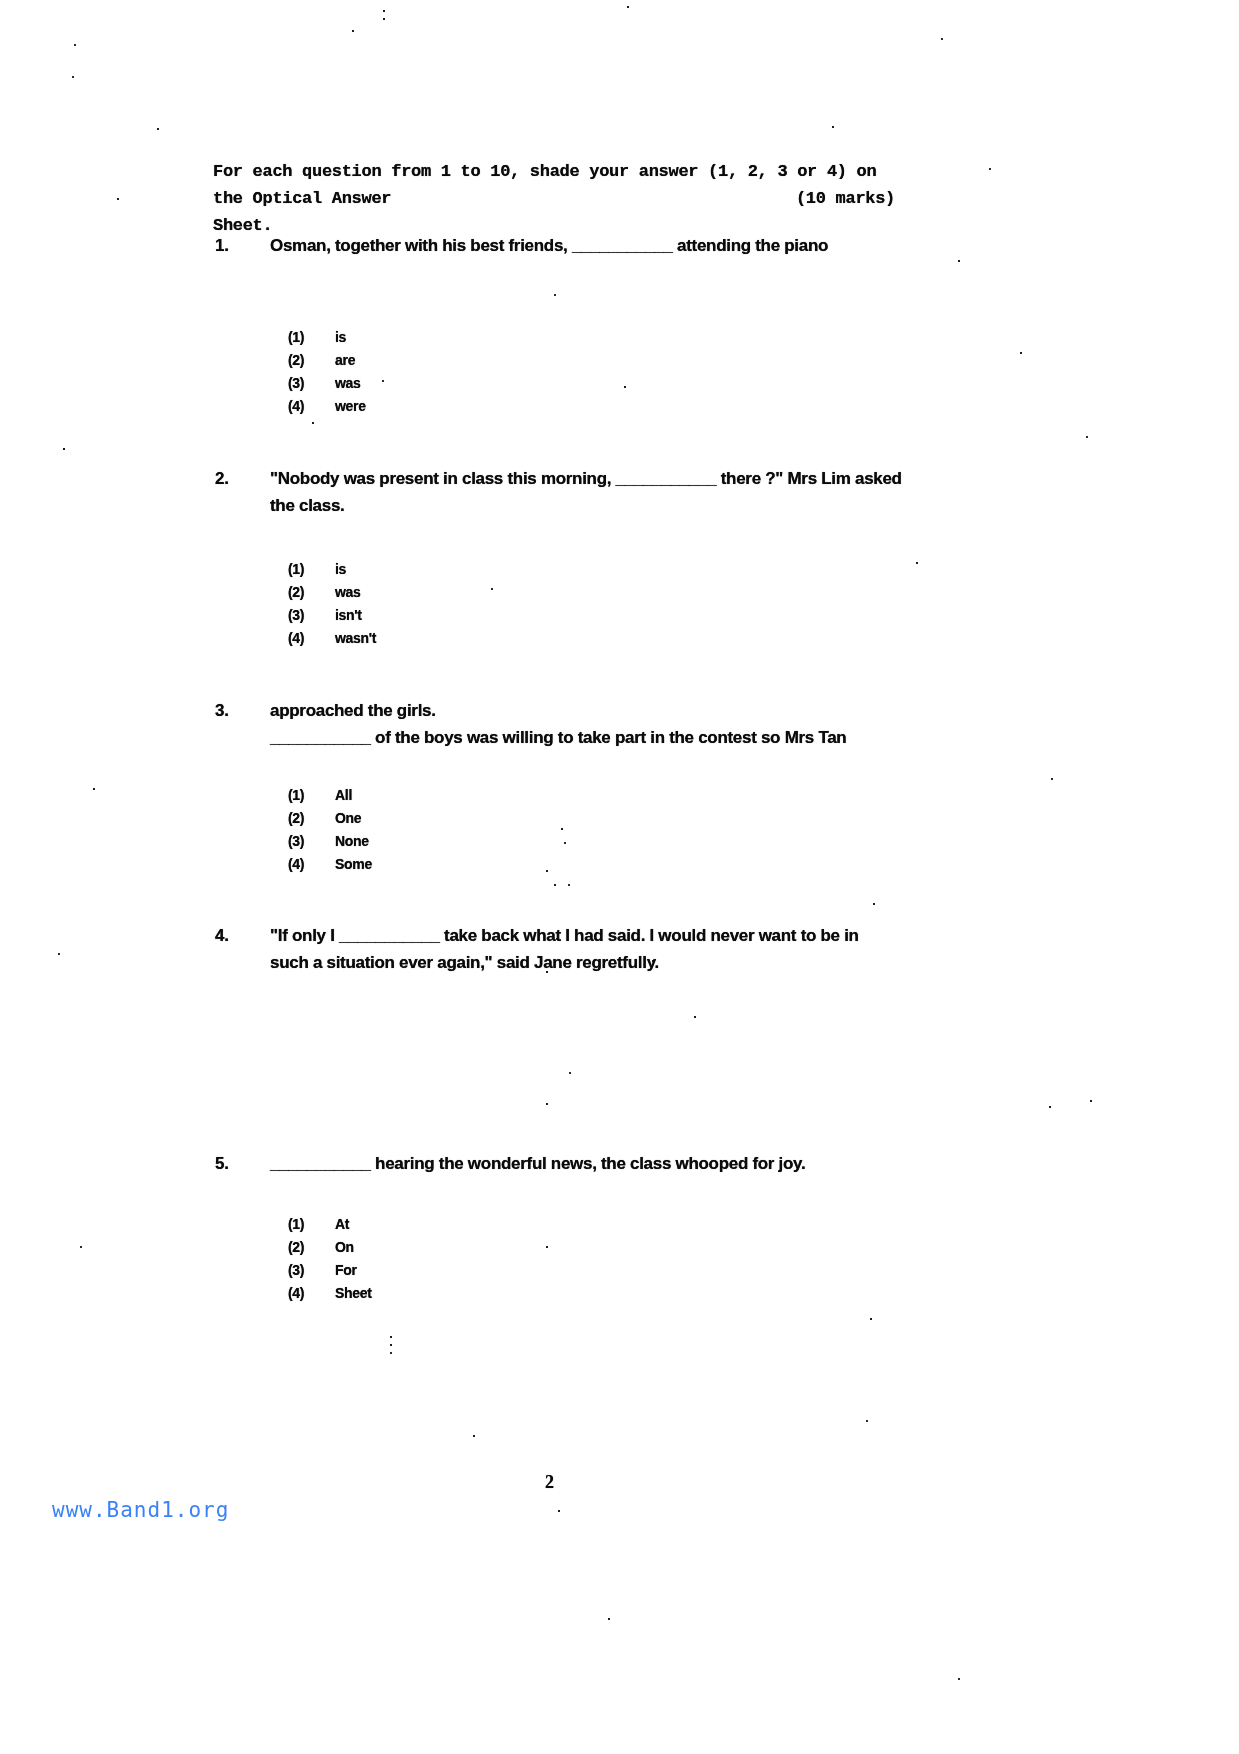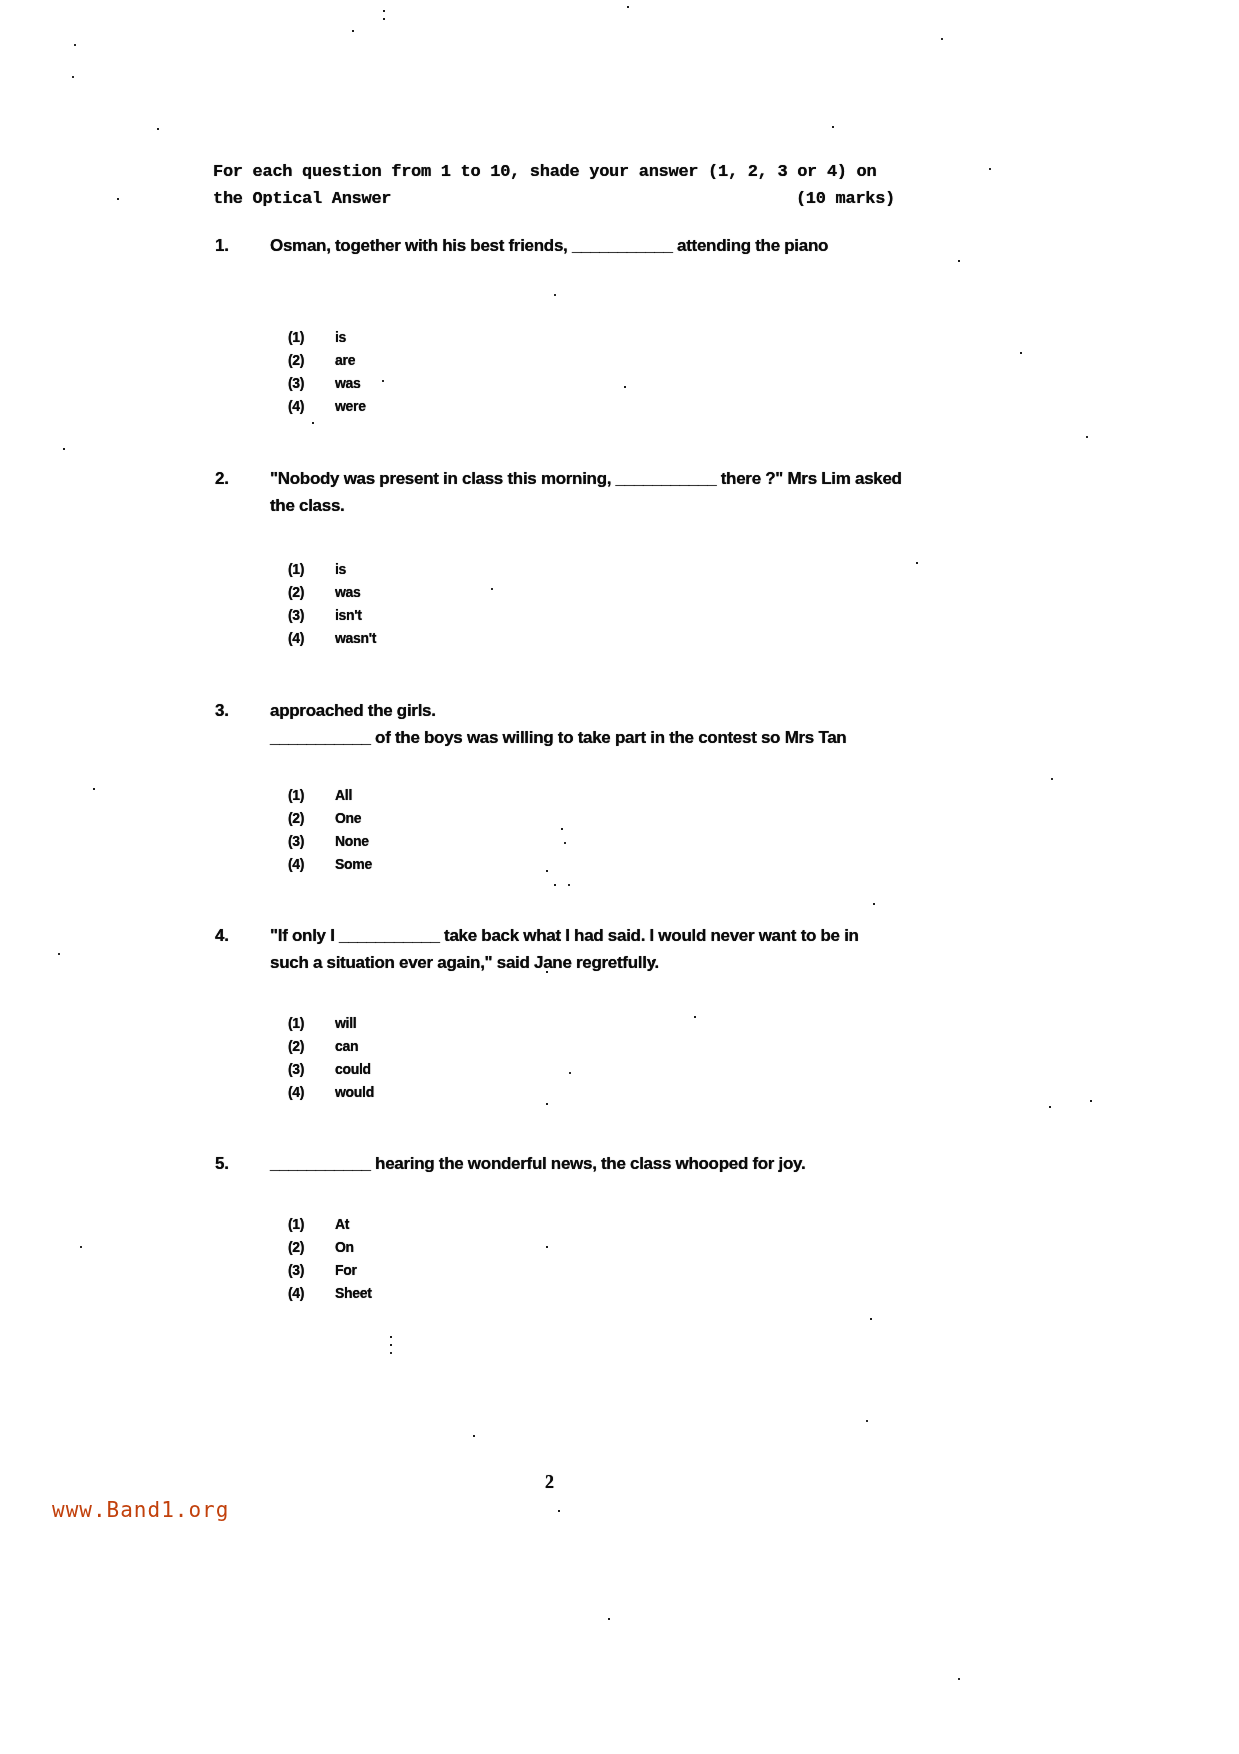--- a/index.html
+++ b/index.html
@@ -71,21 +71,21 @@
     top: 1472px;
     font-size: 18px;
     font-weight: bold;
     font-family: "Liberation Serif", serif;
   }
   .watermark {
     position: absolute;
     left: 52px;
     top: 1498px;
     font-size: 21px;
-    color: #c2410c;
+    color: #3b82f6;
     font-family: "DejaVu Sans Mono", monospace;
     letter-spacing: 1px;
     text-align: center;
   }
   
   .specks {
     position: absolute;
     top: 0; left: 0;
     width: 2px; height: 2px;
     background: transparent;
@@ -144,20 +144,21 @@
 </style>
 </head>
 <body>
 
 <div class="page">
 
   <div class="specks"></div>
 
   <div class="instructions scan-ink">
     <div>For each question from 1 to 10, shade your answer (1, 2, 3 or 4) on the Optical Answer</div>
+    <div>Sheet.</div>
     <span class="marks">(10 marks)</span>
   </div>
 
   <div class="question scan-ink" style="top:232px">
     <div class="qnum">1.</div>
     <div class="qtext">
       <div>Osman, together with his best friends, ___________ attending the piano</div>
     </div>
   </div>
   <div class="options scan-ink" style="top:326px">
@@ -219,34 +220,20 @@
     </div>
   </div>
 
   <div class="question scan-ink" style="top:922px">
     <div class="qnum">4.</div>
     <div class="qtext">
       <div>"If only I ___________ take back what I had said. I would never want to be in</div>
       <div>such a situation ever again," said Jane regretfully.</div>
     </div>
   </div>
-  <div class="options scan-ink" style="top:1012px">
-    <div class="opt">
-      <span class="onum">(1)</span><span>will</span>
-    </div>
-    <div class="opt">
-      <span class="onum">(2)</span><span>can</span>
-    </div>
-    <div class="opt">
-      <span class="onum">(3)</span><span>could</span>
-    </div>
-    <div class="opt">
-      <span class="onum">(4)</span><span>would</span>
-    </div>
-  </div>
 
   <div class="question scan-ink" style="top:1150px">
     <div class="qnum">5.</div>
     <div class="qtext">
       <div>___________ hearing the wonderful news, the class whooped for joy.</div>
     </div>
   </div>
   <div class="options scan-ink" style="top:1213px">
     <div class="opt">
       <span class="onum">(1)</span><span>At</span>

